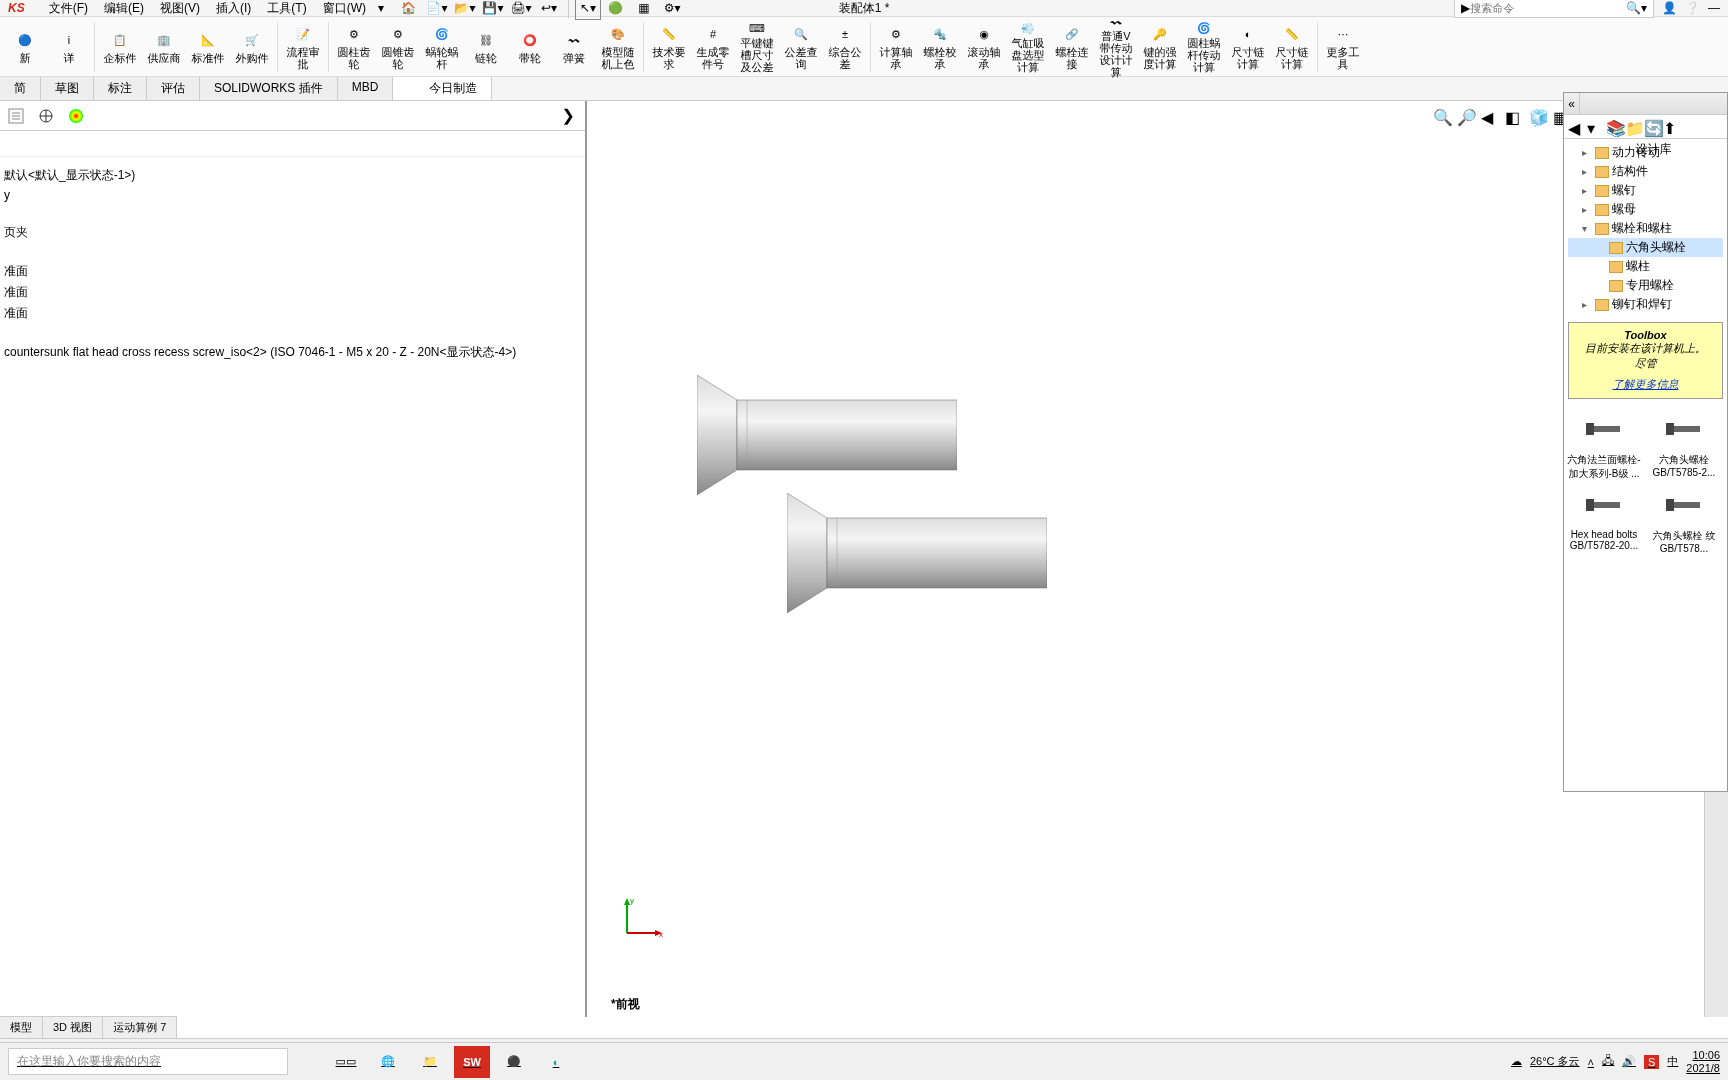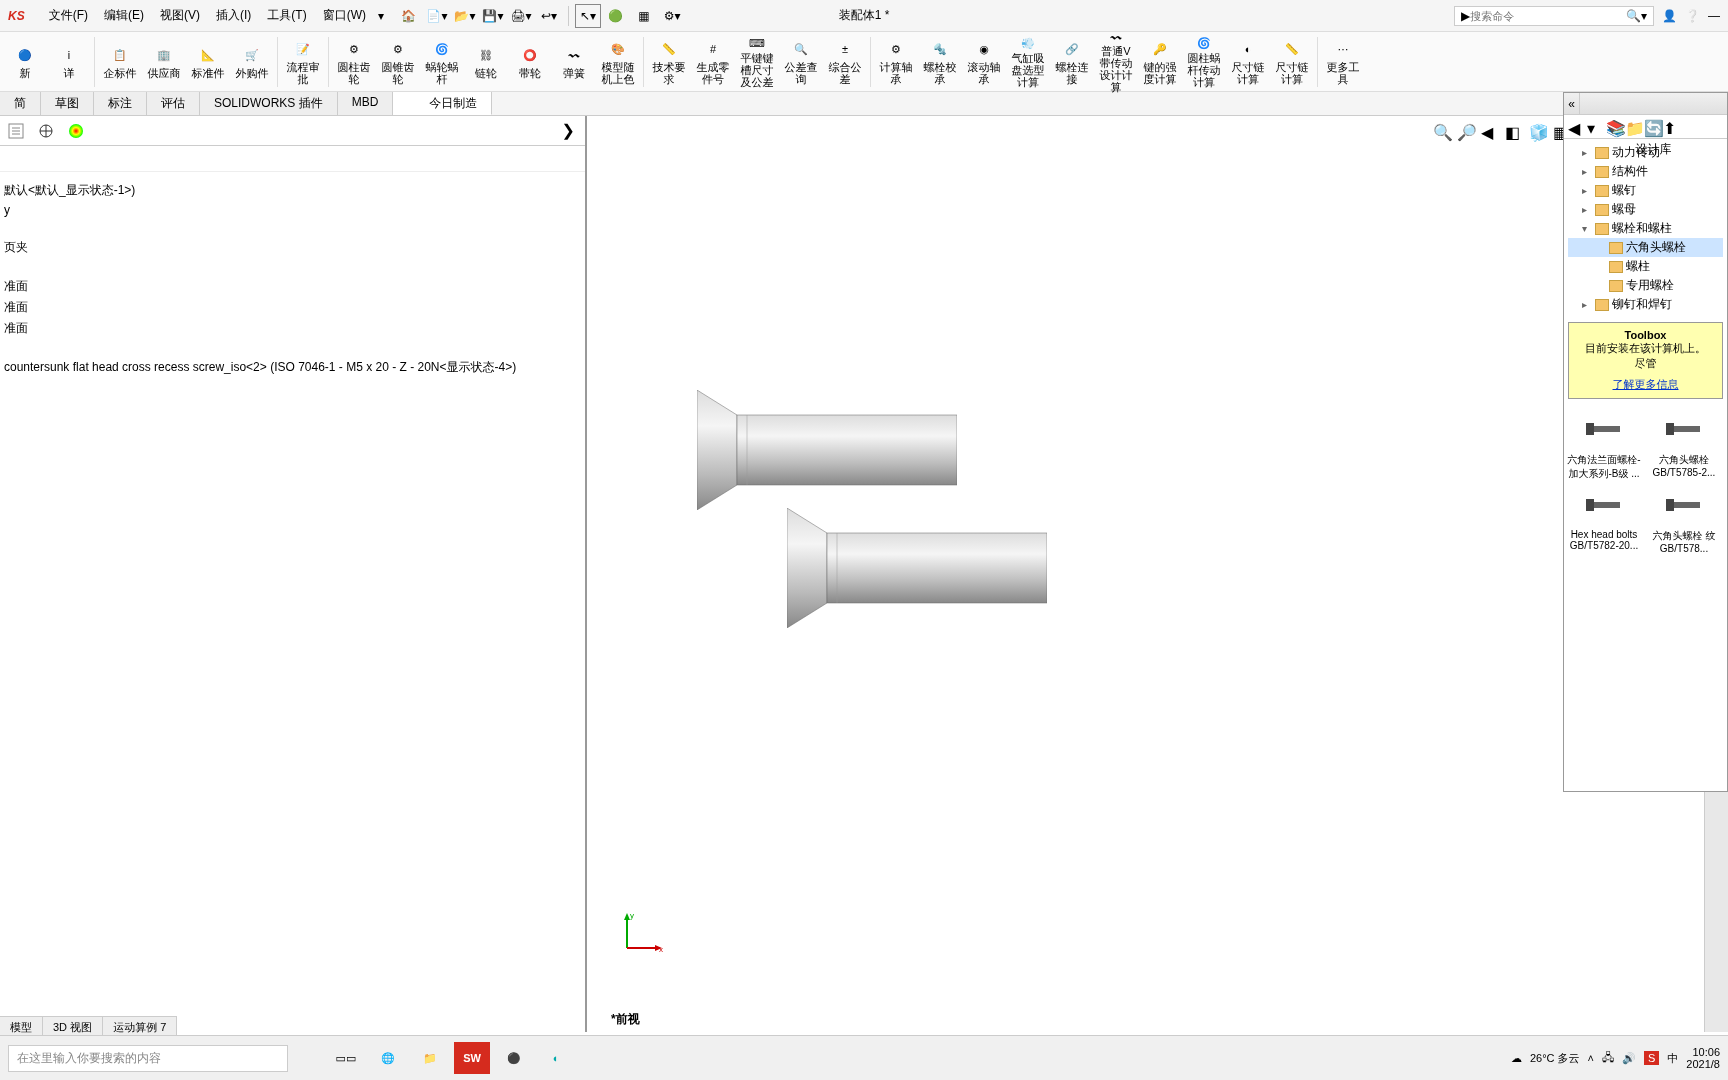--- a/index.html
+++ b/index.html
@@ -1,19 +1,19 @@
 <!DOCTYPE html>
 <html><head>
   <meta charset="utf-8">
   <style>
     * { margin: 0; padding: 0; box-sizing: border-box; font-family: "Microsoft YaHei", sans-serif; }
     body { width: 1728px; height: 1080px; overflow: hidden; background: #fff; position: relative; }
     
     
-    .menu-bar { height: 32px; background: #f5f5f5; display: flex; align-items: center; padding: 0 8px; border-bottom: 1px solid #ddd; font-size: 12px; }
+    .menu-bar { height: 17px; background: #f5f5f5; display: flex; align-items: center; padding: 0 8px; border-bottom: 1px solid #ddd; font-size: 12px; }
     .app-logo { color: #d52b1e; font-weight: bold; font-style: italic; margin-right: 16px; }
     .menu-item { padding: 4px 8px; cursor: pointer; }
     .toolbar-icons { display: flex; align-items: center; margin-left: 12px; gap: 2px; }
     .tb-icon { width: 26px; height: 24px; display: flex; align-items: center; justify-content: center; cursor: pointer; border: 1px solid transparent; }
     .tb-sep { width: 1px; height: 20px; background: #ccc; margin: 0 4px; }
     .doc-title { position: absolute; left: 50%; transform: translateX(-50%); font-size: 12px; }
     .search-box { margin-left: auto; display: flex; align-items: center; border: 1px solid #ccc; padding: 2px 6px; width: 200px; background: #fff; }
     .search-input { border: none; outline: none; font-size: 11px; flex: 1; }
     .right-icons { display: flex; align-items: center; gap: 8px; margin-left: 8px; }
     
@@ -55,32 +55,32 @@
     .design-lib-header .collapse { width: 16px; border-right: 1px solid #ccc; }
     .design-lib-header span { flex: 1; margin-top: 45px; }
     .lib-toolbar { height: 24px; border-bottom: 1px solid #ccc; display: flex; align-items: center; padding: 0 4px; gap: 3px; }
     .lib-tb-icon { width: 16px; height: 16px; }
     .lib-tree { padding: 4px; font-size: 12px; }
     .lib-tree-item { padding: 1px 0; display: flex; align-items: center; gap: 3px; cursor: pointer; }
     .lib-tree-item.selected { background: #cce4ff; }
     .folder-icon { width: 14px; height: 12px; background: #f5c469; border: 1px solid #c9a040; }
     .expand { width: 10px; font-size: 10px; color: #666; }
     
-    .toolbox-box { margin: 4px; background: #ffffb0; border: 1px solid #999; padding: 6px 12px; font-size: 11px; text-align: center; }
+    .toolbox-box { margin: 4px; background: #ffffb0; border: 1px solid #999; padding: 6px 12px; font-size: 11px; text-align: center; font-style: italic; }
     .toolbox-link { color: #0033cc; text-decoration: underline; margin-top: 6px; }
     
     .lib-items { display: flex; flex-wrap: wrap; padding: 6px 2px; gap: 4px; }
     .lib-item { width: 76px; text-align: center; font-size: 10px; }
     .lib-item-img { width: 40px; height: 40px; margin: 0 auto 4px; display: flex; align-items: center; justify-content: center; }
     
     
     .bottom-tabs { position: absolute; bottom: 42px; left: 0; height: 22px; display: flex; font-size: 11px; border-top: 1px solid #ccc; }
     .btab { padding: 3px 10px; border-right: 1px solid #ccc; background: #eee; }
     .status-bar { position: absolute; bottom: 20px; left: 0; right: 0; height: 22px; background: #f0f0f0; border-top: 1px solid #ccc; font-size: 11px; display: flex; align-items: center; padding: 0 6px; justify-content: space-between; }
-    .taskbar { position: absolute; bottom: 0; left: 0; right: 0; height: 45px; background: #f0f0f0; border-top: 1px solid #ccc; display: flex; align-items: center; font-size: 11px; }
+    .taskbar { position: absolute; bottom: 0; left: 0; right: 0; height: 38px; background: #f0f0f0; border-top: 1px solid #ccc; display: flex; align-items: center; font-size: 11px; text-decoration: underline; }
     .taskbar-search { border: 1px solid #ccc; background: #fff; padding: 4px 8px; width: 280px; margin-left: 8px; font-size: 12px; color: #888; }
     .taskbar-icons { display: flex; gap: 6px; margin-left: 40px; }
     .tbar-icon { width: 36px; height: 32px; display: flex; align-items: center; justify-content: center; }
     .tray { margin-left: auto; display: flex; align-items: center; gap: 8px; padding-right: 8px; }
     
     
     .screw-svg { width: 260px; height: 120px; }
   </style>
 </head>
 <body>

